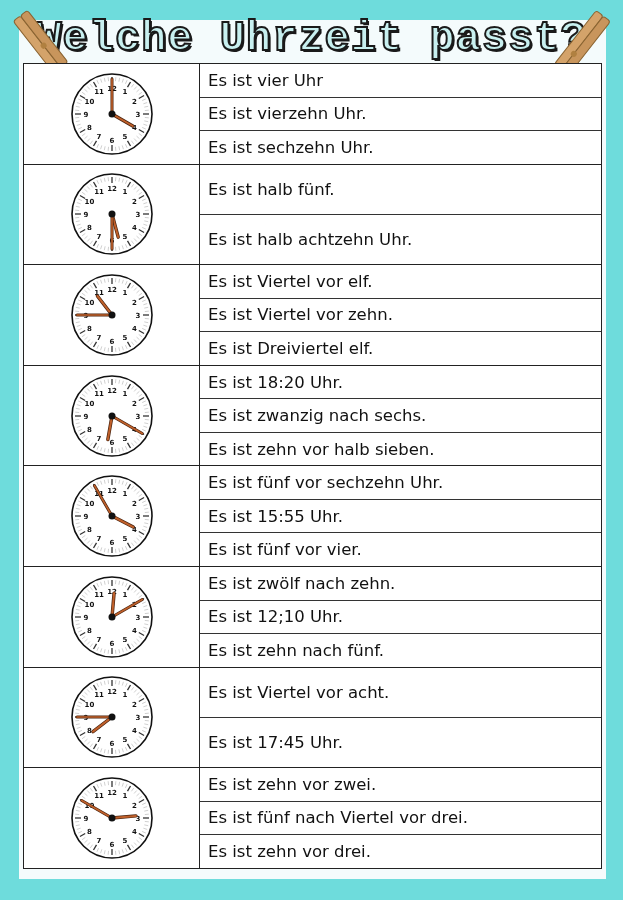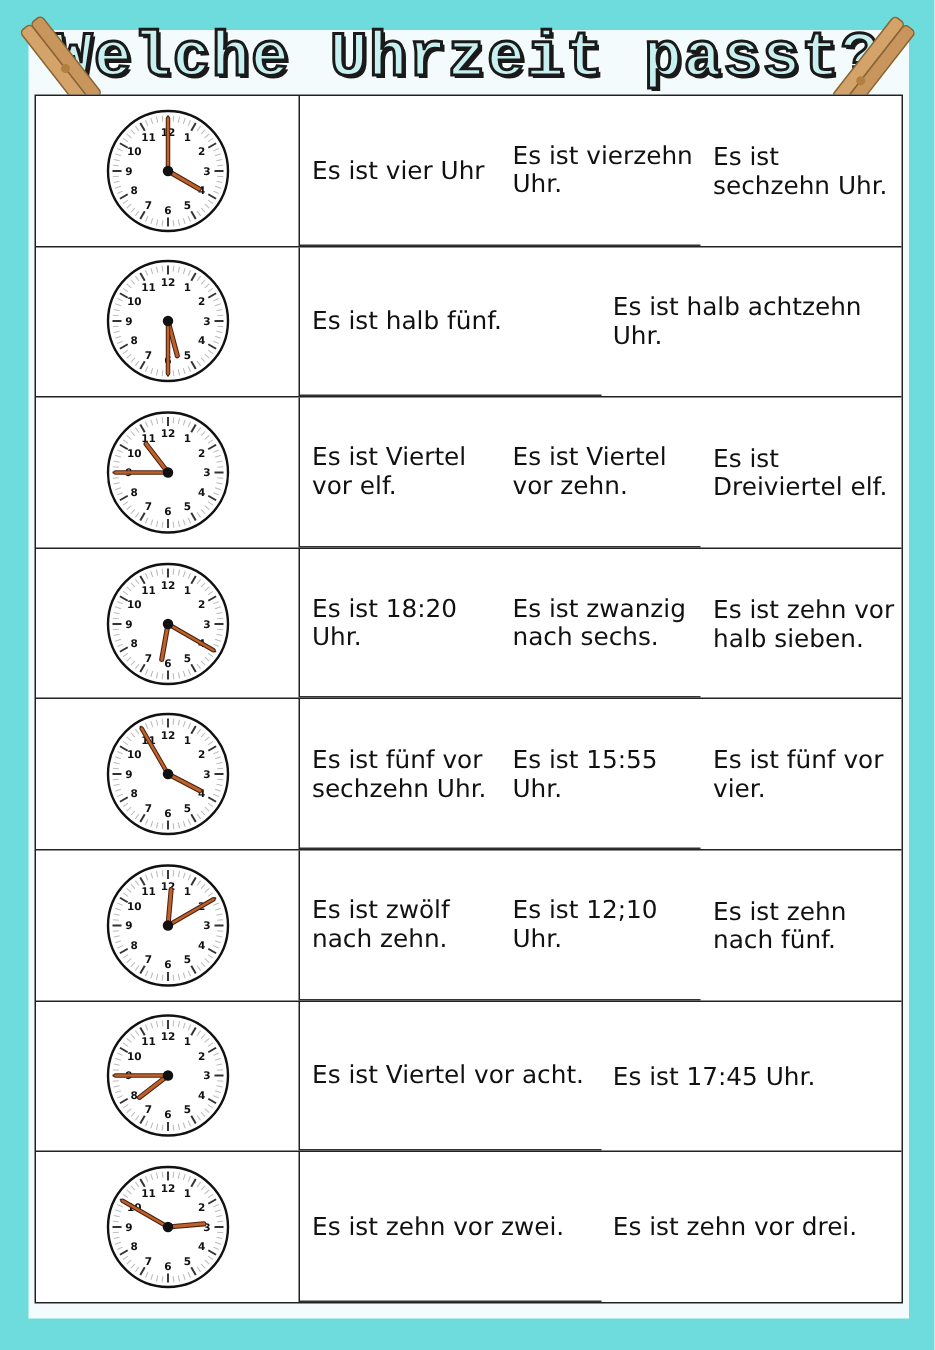--- a/index.html
+++ b/index.html
@@ -4,21 +4,21 @@
 <style>
   html,body{margin:0;padding:0;}
   body{width:623px;height:900px;background:#6edcdc;position:relative;overflow:hidden;font-family:"DejaVu Sans","Liberation Sans",sans-serif;}
   .paper{position:absolute;left:19px;top:20px;width:587px;height:859px;background:#f4fbfc;}
   .title{position:absolute;left:0;top:14px;width:623px;text-align:center;font-family:Liberation Mono, monospace;font-weight:bold;font-size:42px;letter-spacing:1px;color:#c8f0f0;
     -webkit-text-stroke:2px #1a1a1a;text-shadow:2px 2px 0 #1a1a1a;line-height:50px;}
   .table{position:absolute;left:23px;top:63px;width:577px;border:1.5px solid #222;background:#fff;}
   .group{display:flex;border-bottom:1.5px solid #222;height:99.6px;}
   .group:last-child{border-bottom:none;}
   .clock-cell{width:175px;border-right:1.5px solid #222;display:flex;align-items:center;justify-content:center;}
-  .rows{flex:1;display:flex;}
+  .rows{flex:1;display:flex;flex-direction:column;}
   .row{flex:1;border-bottom:1.5px solid #333;padding-left:8px;display:flex;align-items:center;font-family:"DejaVu Sans",sans-serif;font-size:16.5px;color:#111;}
   .row:last-child{border-bottom:none;}
   .pin{position:absolute;}
 </style>
 </head>
 <body>
 
 <div class="paper"></div>
 <div class="title">Welche Uhrzeit passt?</div>
 
@@ -737,16 +737,17 @@
           <text x="42.99999999999999" y="19.5" font-size="7" font-weight="bold" text-anchor="middle" font-family="DejaVu Sans, sans-serif" fill="#111">12</text>
           <line x1="43" y1="43" x2="66.90867275420189" y2="40.908262174056205" stroke="#4a2410" stroke-width="3.4" stroke-linecap="round"></line>
           <line x1="43" y1="43" x2="66.90867275420189" y2="40.908262174056205" stroke="#c0602a" stroke-width="2" stroke-linecap="round"></line>
           <line x1="43" y1="43" x2="12.689110867544649" y2="25.499999999999996" stroke="#4a2410" stroke-width="3" stroke-linecap="round"></line>
           <line x1="43" y1="43" x2="12.689110867544649" y2="25.499999999999996" stroke="#c0602a" stroke-width="1.6" stroke-linecap="round"></line>
           <circle cx="43" cy="43" r="3.5" fill="#111"></circle>
         </svg>
       </div>
       <div class="rows">
         <div class="row">Es ist zehn vor zwei.</div>
+        <div class="row">Es ist fünf nach Viertel vor drei.</div>
         <div class="row">Es ist zehn vor drei.</div>
       </div>
     </div>
 </div>
 
 </body></html>

